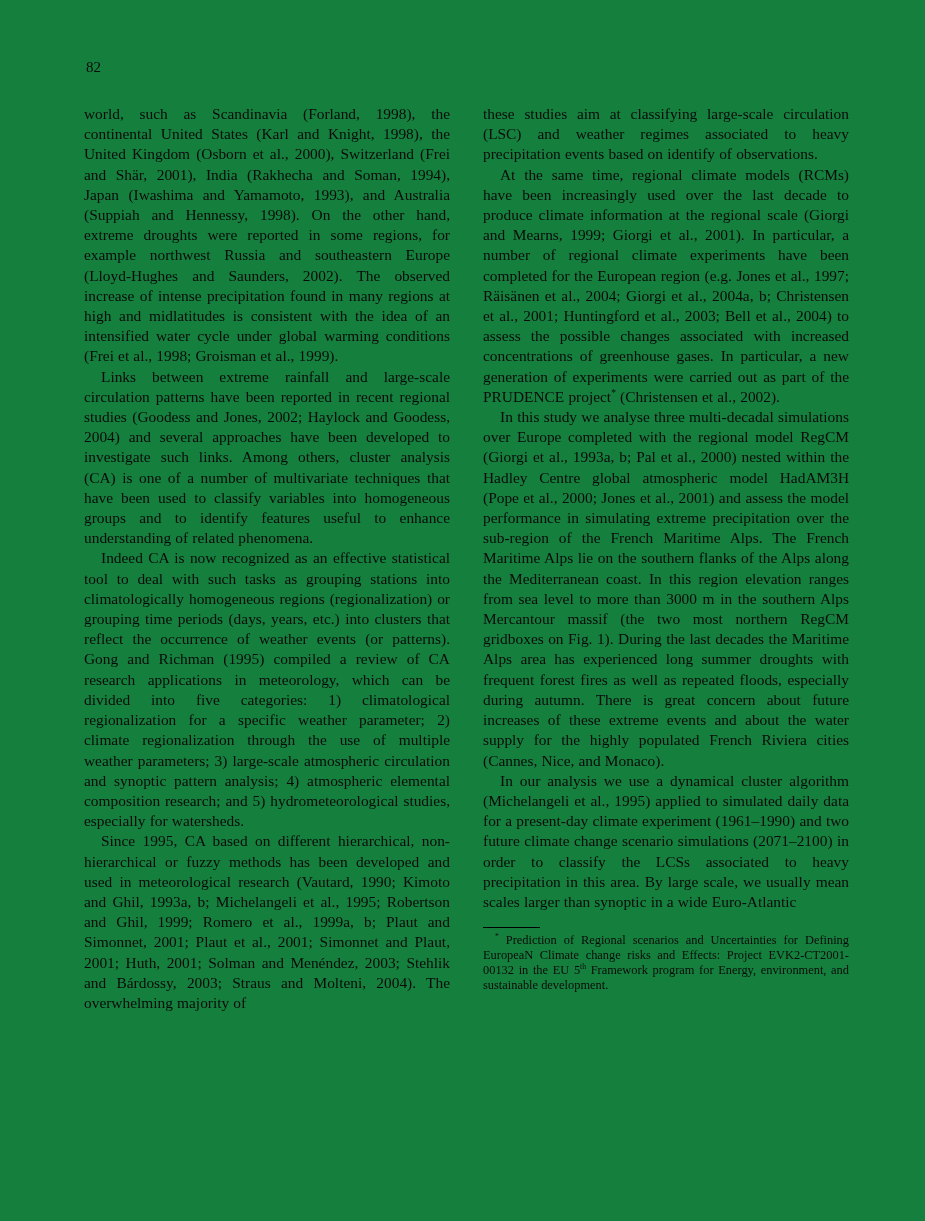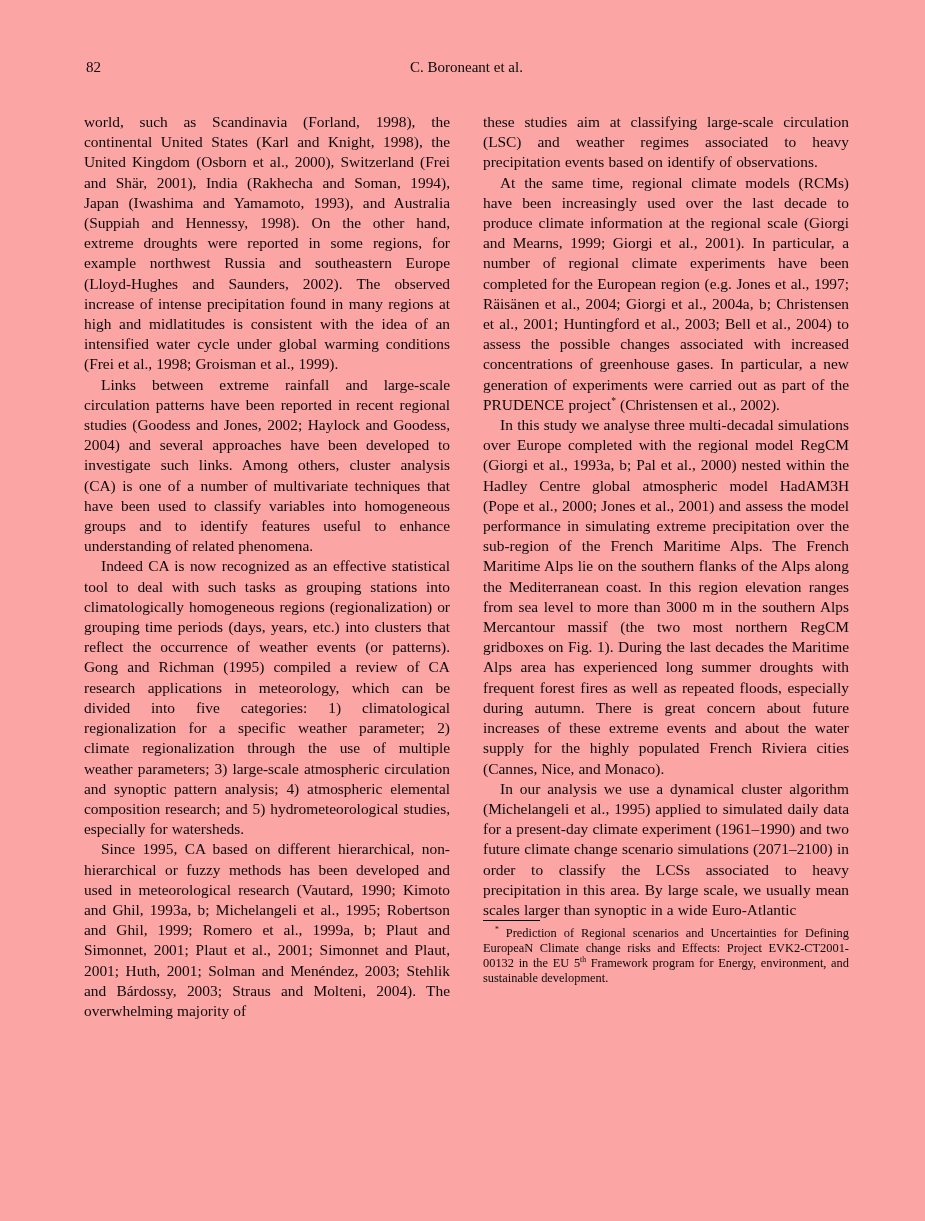--- a/index.html
+++ b/index.html
@@ -11,21 +11,21 @@
     width: 925px;
     height: 1221px;
     position: relative;
     font-family: "Liberation Serif", "DejaVu Serif", serif;
     color: #0a0a0a;
     overflow: hidden;
   }
   .page {
     position: absolute;
     inset: 0;
-    background: #fca5a5;
+    background: #15803d;
   }
   .header {
     position: absolute;
     top: 59px;
     left: 84px;
     width: 765px;
     height: 22px;
     font-size: 15px;
   }
   .page-number {
@@ -35,21 +35,21 @@
   }
   .running-head {
     position: absolute;
     left: 0;
     width: 100%;
     top: 0;
     text-align: center;
   }
   .columns {
     position: absolute;
-    top: 112px;
+    top: 104px;
     left: 84px;
     width: 765px;
     display: flex;
     justify-content: space-between;
   }
   .col {
     width: 366px;
     font-size: 15.4px;
     line-height: 20.2px;
   }
@@ -63,20 +63,21 @@
   }
   p.para.indent {
     text-indent: 17px;
   }
   sup {
     font-size: 0.62em;
     vertical-align: super;
     line-height: 0;
   }
   .footnote-block {
+    margin-top: 15px;
   }
   .footnote-rule {
     width: 57px;
     height: 0;
     border-top: 1.3px solid #000;
     margin: 0 0 5px 0;
   }
   p.footnote {
     margin: 0;
     font-size: 12.4px;
@@ -89,21 +90,20 @@
     width: 12px;
   }
 </style>
 </head>
 <body>
 
 <div class="page">
 
   <div class="header">
     <span class="page-number">82</span>
-    <span class="running-head">C. Boroneant et al.</span>
   </div>
 
   <div class="columns">
     <div class="col" id="left-col">
         <p class="para">world, such as Scandinavia (Forland, 1998), the continental United States (Karl and Knight, 1998), the United Kingdom (Osborn et al., 2000), Switzerland (Frei and Shär, 2001), India (Rakhecha and Soman, 1994), Japan (Iwashima and Yamamoto, 1993), and Australia (Suppiah and Hennessy, 1998). On the other hand, extreme droughts were reported in some regions, for example northwest Russia and southeastern Europe (Lloyd-Hughes and Saunders, 2002). The observed increase of intense precipitation found in many regions at high and midlatitudes is consistent with the idea of an intensified water cycle under global warming conditions (Frei et al., 1998; Groisman et al., 1999).</p>
         <p class="para indent">Links between extreme rainfall and large-scale circulation patterns have been reported in recent regional studies (Goodess and Jones, 2002; Haylock and Goodess, 2004) and several approaches have been developed to investigate such links. Among others, cluster analysis (CA) is one of a number of multivariate techniques that have been used to classify variables into homogeneous groups and to identify features useful to enhance understanding of related phenomena.</p>
         <p class="para indent">Indeed CA is now recognized as an effective statistical tool to deal with such tasks as grouping stations into climatologically homogeneous regions (regionalization) or grouping time periods (days, years, etc.) into clusters that reflect the occurrence of weather events (or patterns). Gong and Richman (1995) compiled a review of CA research applications in meteorology, which can be divided into five categories: 1) climatological regionalization for a specific weather parameter; 2) climate regionalization through the use of multiple weather parameters; 3) large-scale atmospheric circulation and synoptic pattern analysis; 4) atmospheric elemental composition research; and 5) hydrometeorological studies, especially for watersheds.</p>
         <p class="para indent">Since 1995, CA based on different hierarchical, non-hierarchical or fuzzy methods has been developed and used in meteorological research (Vautard, 1990; Kimoto and Ghil, 1993a, b; Michelangeli et al., 1995; Robertson and Ghil, 1999; Romero et al., 1999a, b; Plaut and Simonnet, 2001; Plaut et al., 2001; Simonnet and Plaut, 2001; Huth, 2001; Solman and Menéndez, 2003; Stehlik and Bárdossy, 2003; Straus and Molteni, 2004). The overwhelming majority of</p>
       </div>
     <div class="col" id="right-col">

